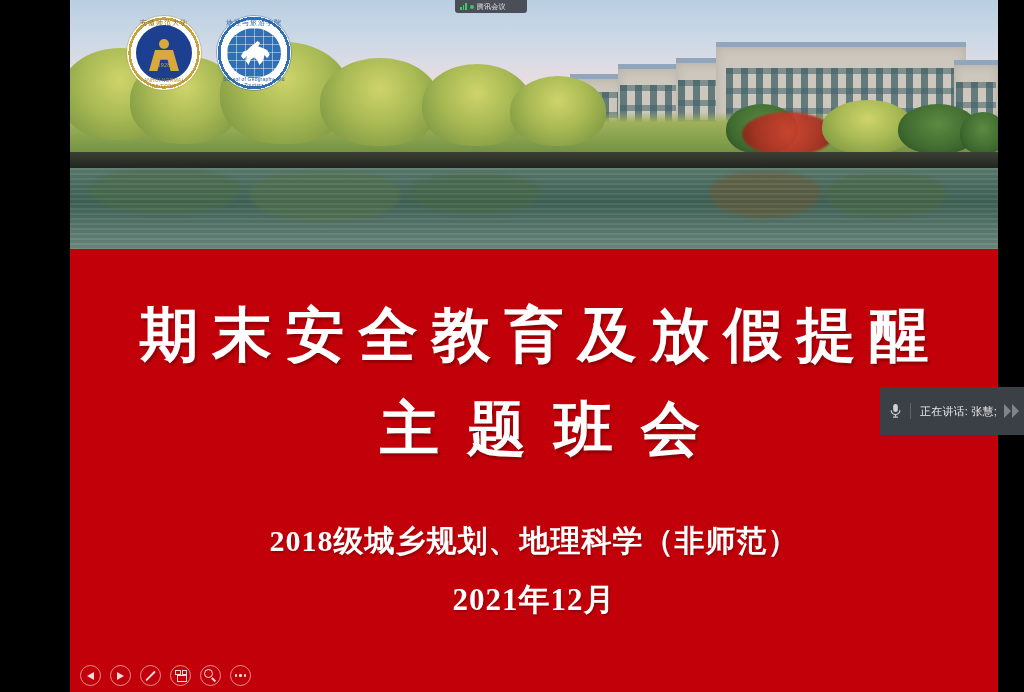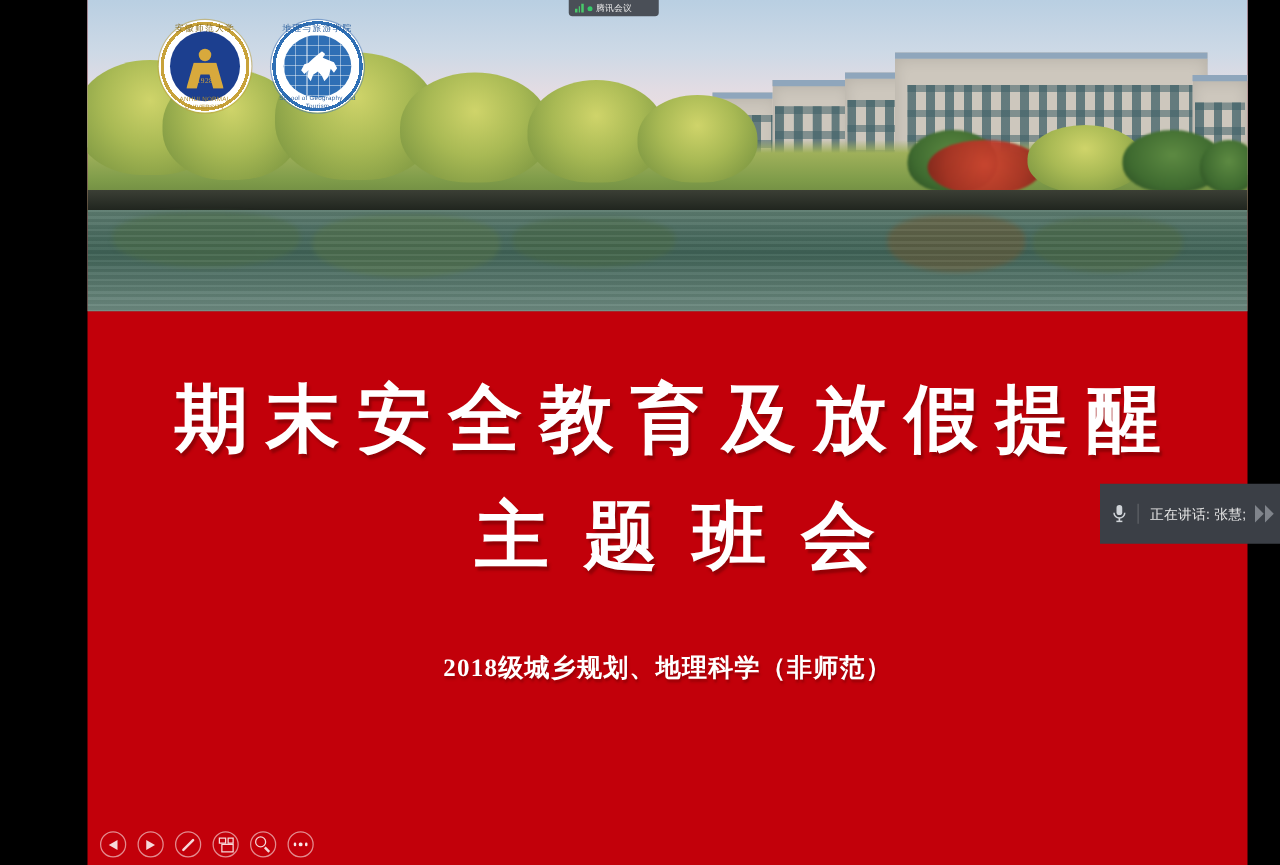--- a/index.html
+++ b/index.html
@@ -150,21 +150,21 @@
     text-align:center; color:#fff;
     font-family:"Liberation Serif","DejaVu Serif",serif;
     font-weight:700;
     text-shadow:2px 3px 2px rgba(90,0,0,.45);
   }
   #title-1{ font-size:59px; line-height:1; letter-spacing:14px; margin-top:57px; padding-left:14px; }
   #title-2{ font-size:59px; line-height:1; letter-spacing:28px; margin-top:35px; padding-left:40px; }
   #subtitle-1{
     text-align:center; color:#fff; font-weight:700;
     font-family:"Liberation Serif","DejaVu Serif",serif;
-    font-size:20px; letter-spacing:1px; margin-top:62px;
+    font-size:30px; letter-spacing:1px; margin-top:62px;
     text-shadow:1px 2px 2px rgba(90,0,0,.4);
   }
   #subtitle-2{
     text-align:center; color:#fff; font-weight:700;
     font-family:"Liberation Serif","DejaVu Serif",serif;
     font-size:31px; letter-spacing:1px; margin-top:17px;
     text-shadow:1px 2px 2px rgba(90,0,0,.4);
   }
 
   
@@ -297,20 +297,21 @@
           <div class="horse"></div>
         </div>
         <div class="arc-bot">School of Geography and Tourism</div>
       </div>
     </div>
 
     <div id="title-block">
       <div class="title-line" id="title-1">期末安全教育及放假提醒</div>
       <div class="title-line" id="title-2">主题班会</div>
       <div id="subtitle-1">2018级城乡规划、地理科学（非师范）</div>
+      <div id="subtitle-2">2021年12月</div>
     </div>
 
     <div id="toolbar">
       <div class="tbtn">
         <span class="tri-l"></span>
       </div>
       <div class="tbtn">
         <span class="tri-r"></span>
       </div>
       <div class="tbtn">

